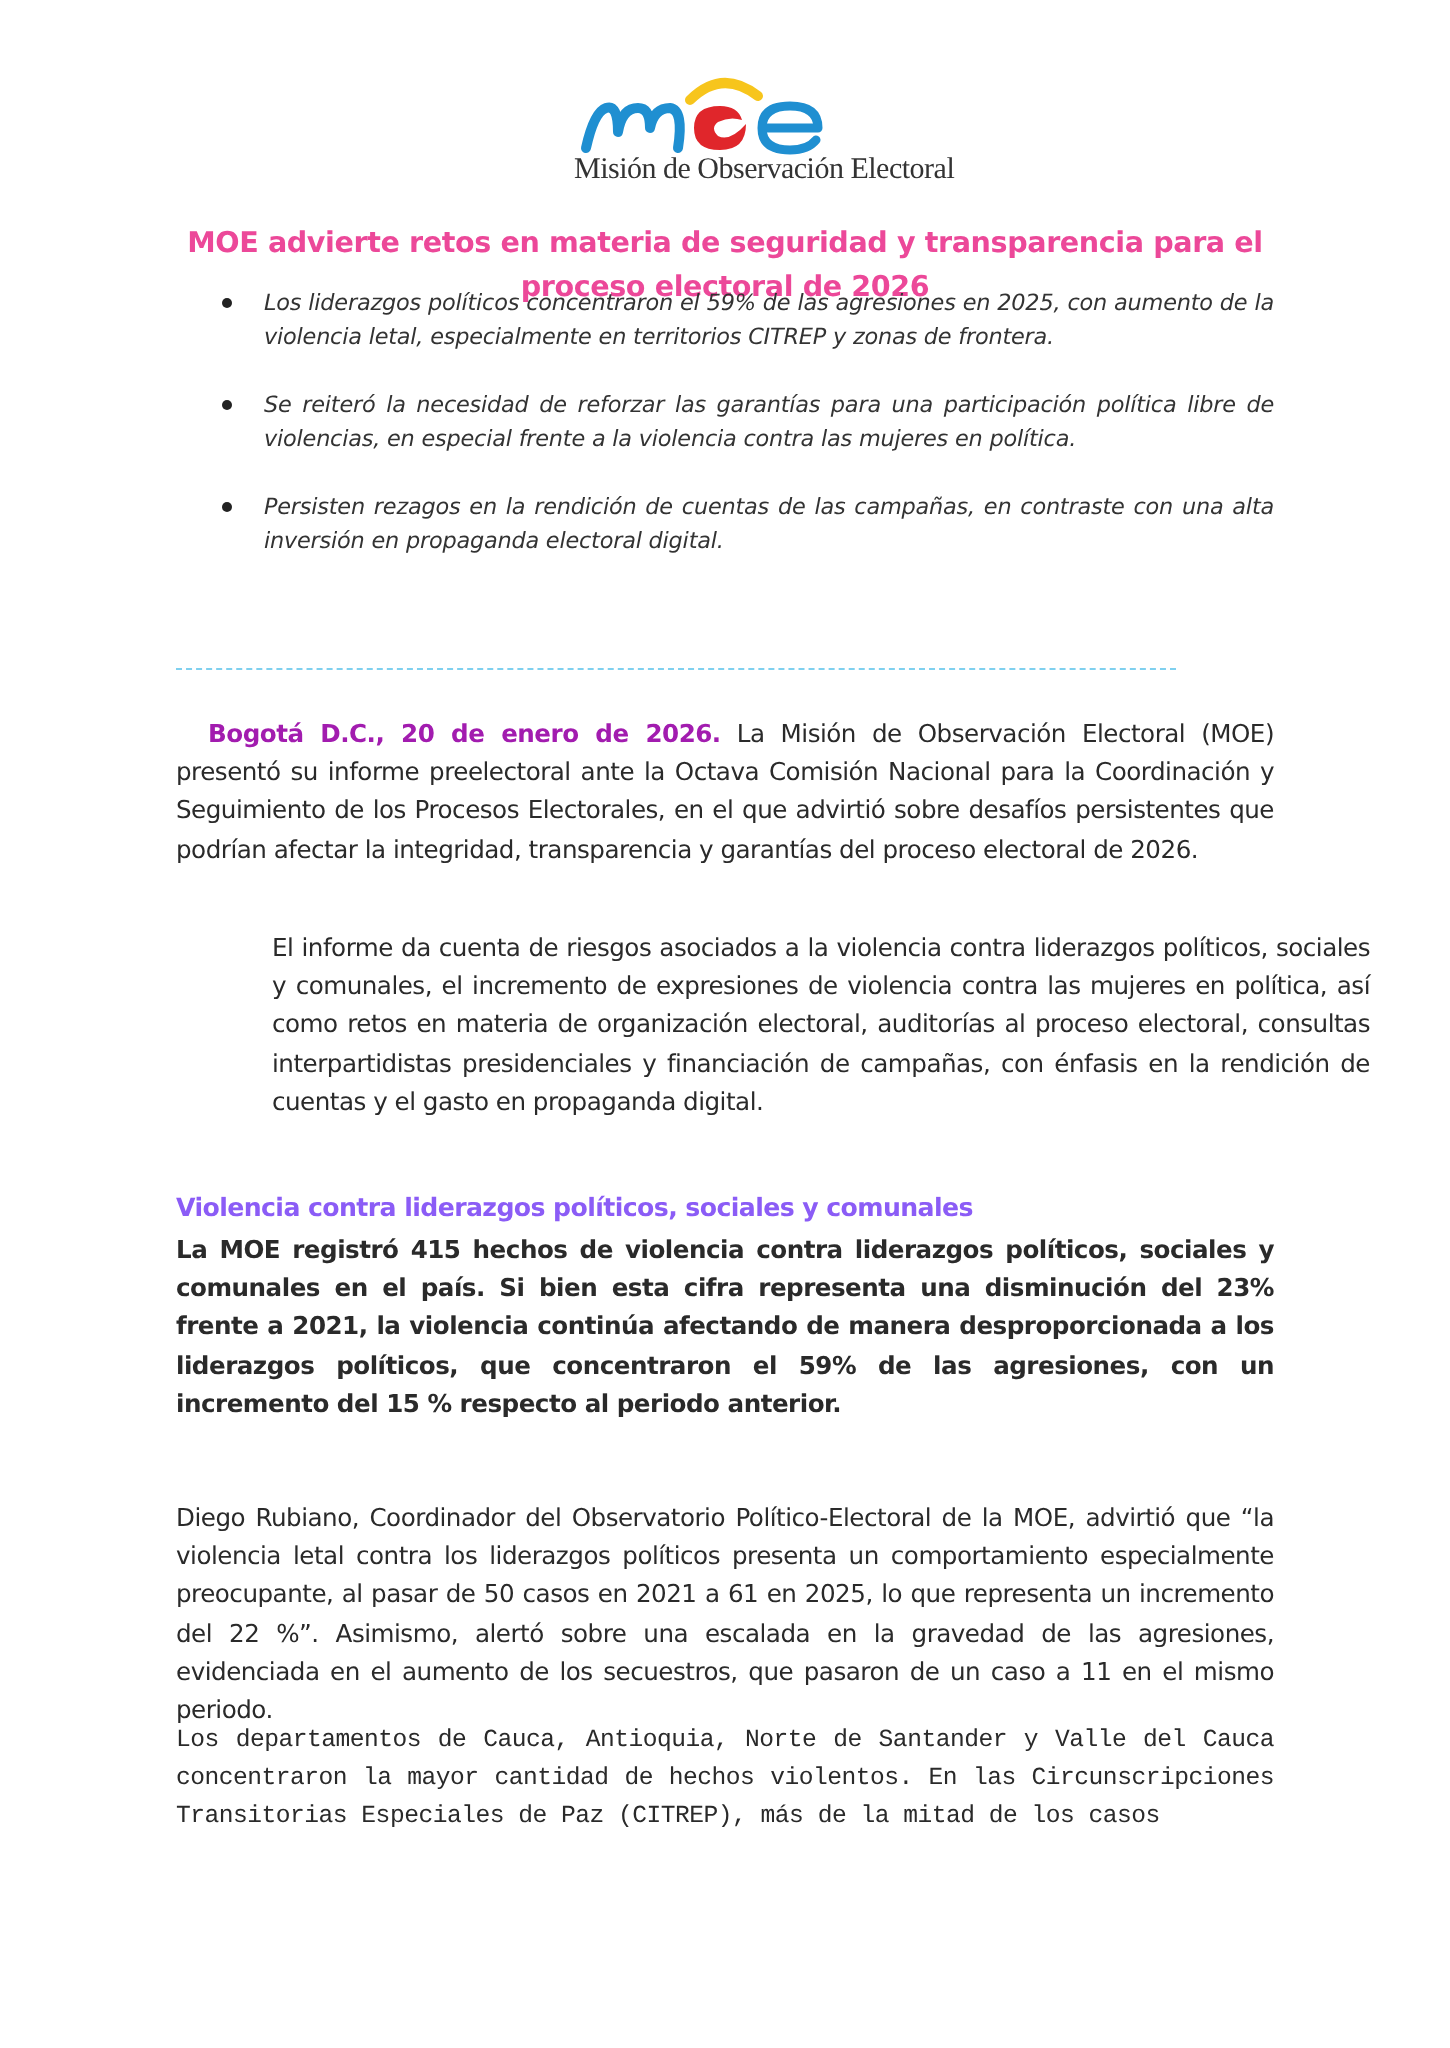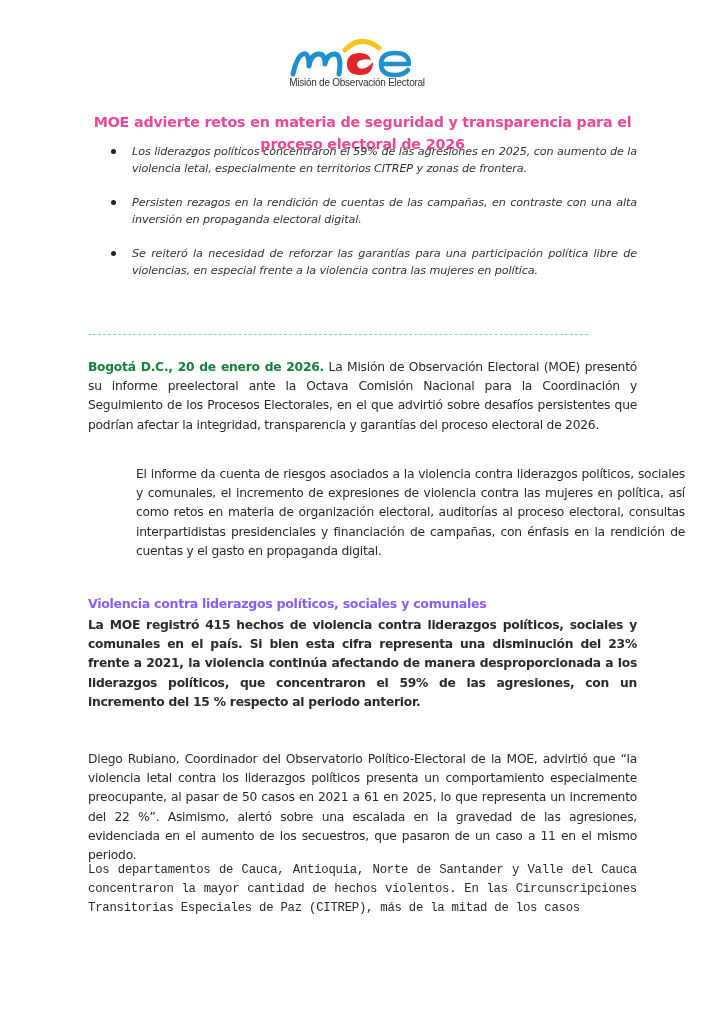--- a/index.html
+++ b/index.html
@@ -22,22 +22,22 @@
       width: 140px;
       height: 56px;
     }
     .logo svg { display: block; }
     .logo-caption {
       position: absolute;
       left: 0;
       top: 41px;
       width: 140px;
       text-align: center;
-      font-family: Liberation Sans, sans-serif;
-      font-size: 10px;
+      font-family: Liberation Serif, serif;
+      font-size: 15px;
       color: #333333;
       letter-spacing: -0.25px;
       white-space: nowrap;
     }
     .title {
       position: absolute;
       left: 88px;
       top: 101px;
       width: 549px;
       text-align: center;
@@ -91,21 +91,21 @@
       left: 88px;
       width: 549px;
       font-family: "DejaVu Sans", sans-serif;
       font-size: 12.3px;
       line-height: 19.2px;
       color: #2a2a2a;
       text-align: justify;
       letter-spacing: -0.25px;
       margin: 0;
     }
-    .body-text b { color: #15803d; }
+    .body-text b { color: #a21caf; margin-left: 16px; }
     #p1 { top: 358px; }
     #p2 { top: 465px; margin-left: 48px; }
     #h1 {
       position: absolute;
       left: 88px;
       top: 594px;
       width: 549px;
       font-family: "DejaVu Sans", sans-serif;
       font-weight: bold;
       font-size: 12.6px;
@@ -137,25 +137,25 @@
 
 <h1 class="title">MOE advierte retos en materia de seguridad y transparencia para el proceso electoral de 2026</h1>
 
 <ul class="bullets">
   <li class="bullet-item">
     <span class="bullet-dot"></span>
     <span>Los liderazgos políticos concentraron el 59% de las agresiones en 2025, con aumento de la violencia letal, especialmente en territorios CITREP y zonas de frontera.</span>
   </li>
   <li class="bullet-item">
     <span class="bullet-dot"></span>
-    <span>Persisten rezagos en la rendición de cuentas de las campañas, en contraste con una alta inversión en propaganda electoral digital.</span>
+    <span>Se reiteró la necesidad de reforzar las garantías para una participación política libre de violencias, en especial frente a la violencia contra las mujeres en política.</span>
   </li>
   <li class="bullet-item">
     <span class="bullet-dot"></span>
-    <span>Se reiteró la necesidad de reforzar las garantías para una participación política libre de violencias, en especial frente a la violencia contra las mujeres en política.</span>
+    <span>Persisten rezagos en la rendición de cuentas de las campañas, en contraste con una alta inversión en propaganda electoral digital.</span>
   </li>
 </ul>
 
 <div class="divider"></div>
 
 <p class="body-text" id="p1"><b>Bogotá D.C., 20 de enero de 2026.</b><span> La Misión de Observación Electoral (MOE) presentó su informe preelectoral ante la Octava Comisión Nacional para la Coordinación y Seguimiento de los Procesos Electorales, en el que advirtió sobre desafíos persistentes que podrían afectar la integridad, transparencia y garantías del proceso electoral de 2026.</span></p>
 
 <p class="body-text" id="p2">El informe da cuenta de riesgos asociados a la violencia contra liderazgos políticos, sociales y comunales, el incremento de expresiones de violencia contra las mujeres en política, así como retos en materia de organización electoral, auditorías al proceso electoral, consultas interpartidistas presidenciales y financiación de campañas, con énfasis en la rendición de cuentas y el gasto en propaganda digital.</p>
 
 <h2 id="h1">Violencia contra liderazgos políticos, sociales y comunales</h2>

